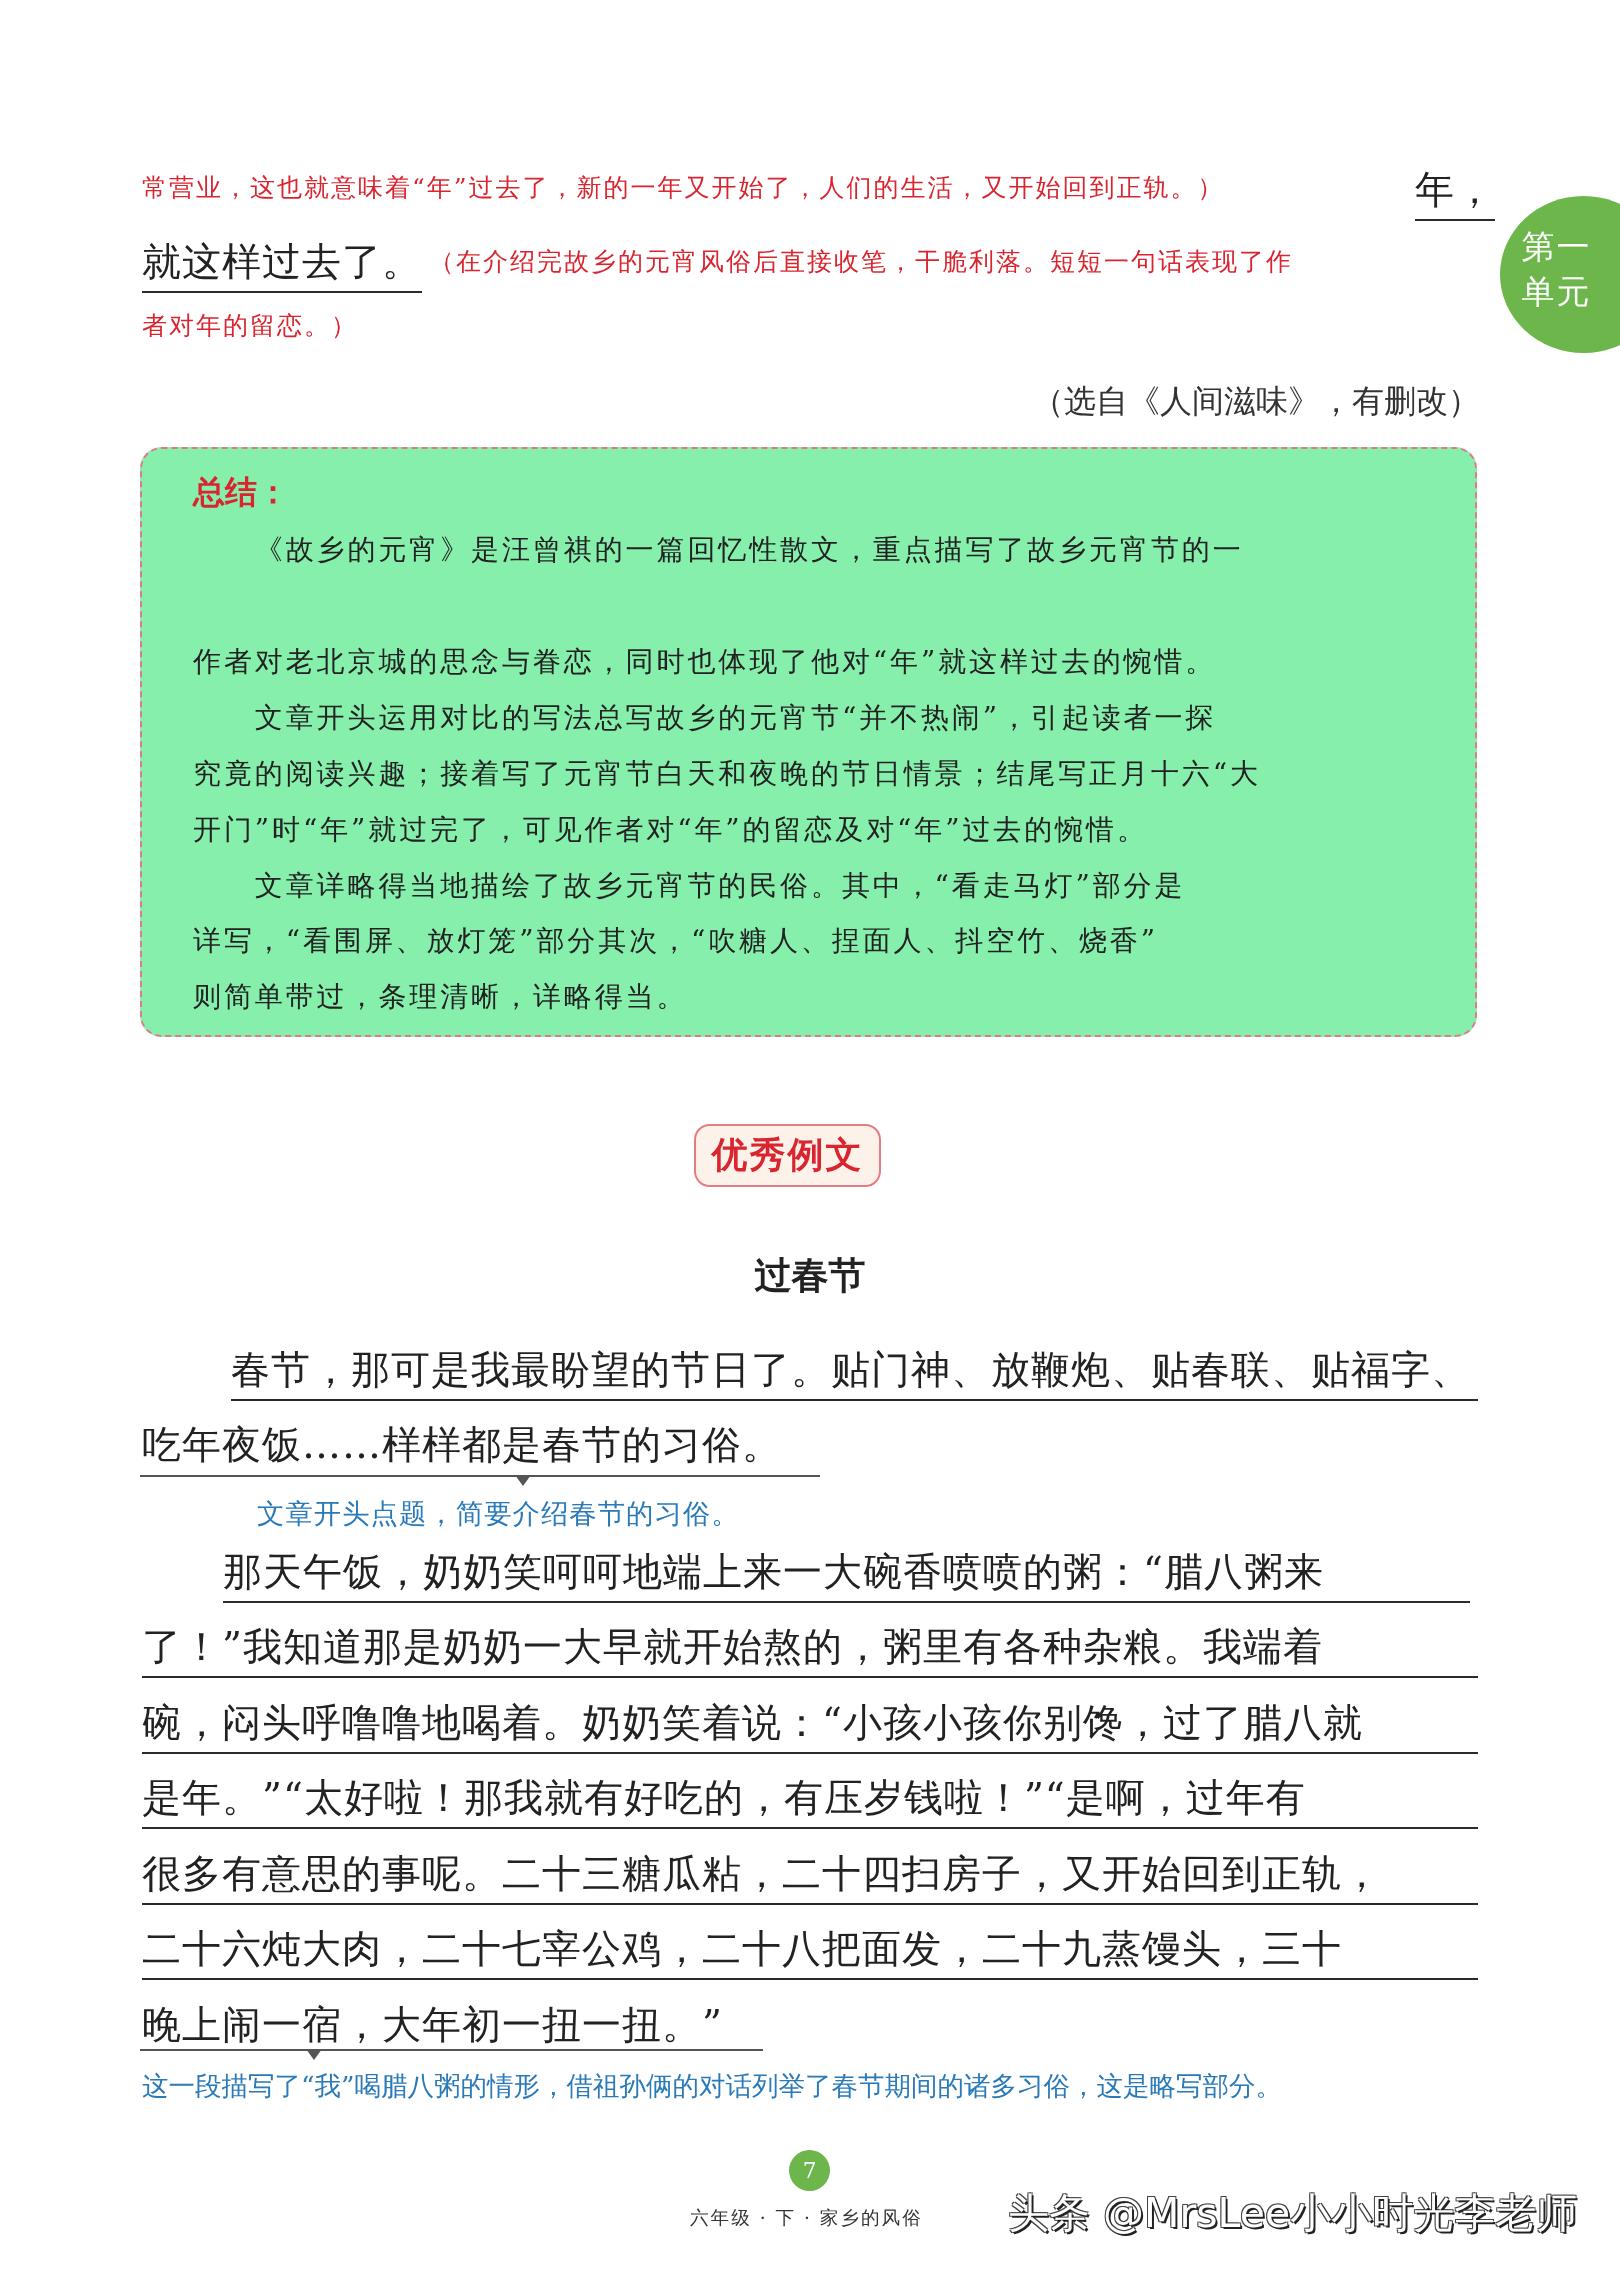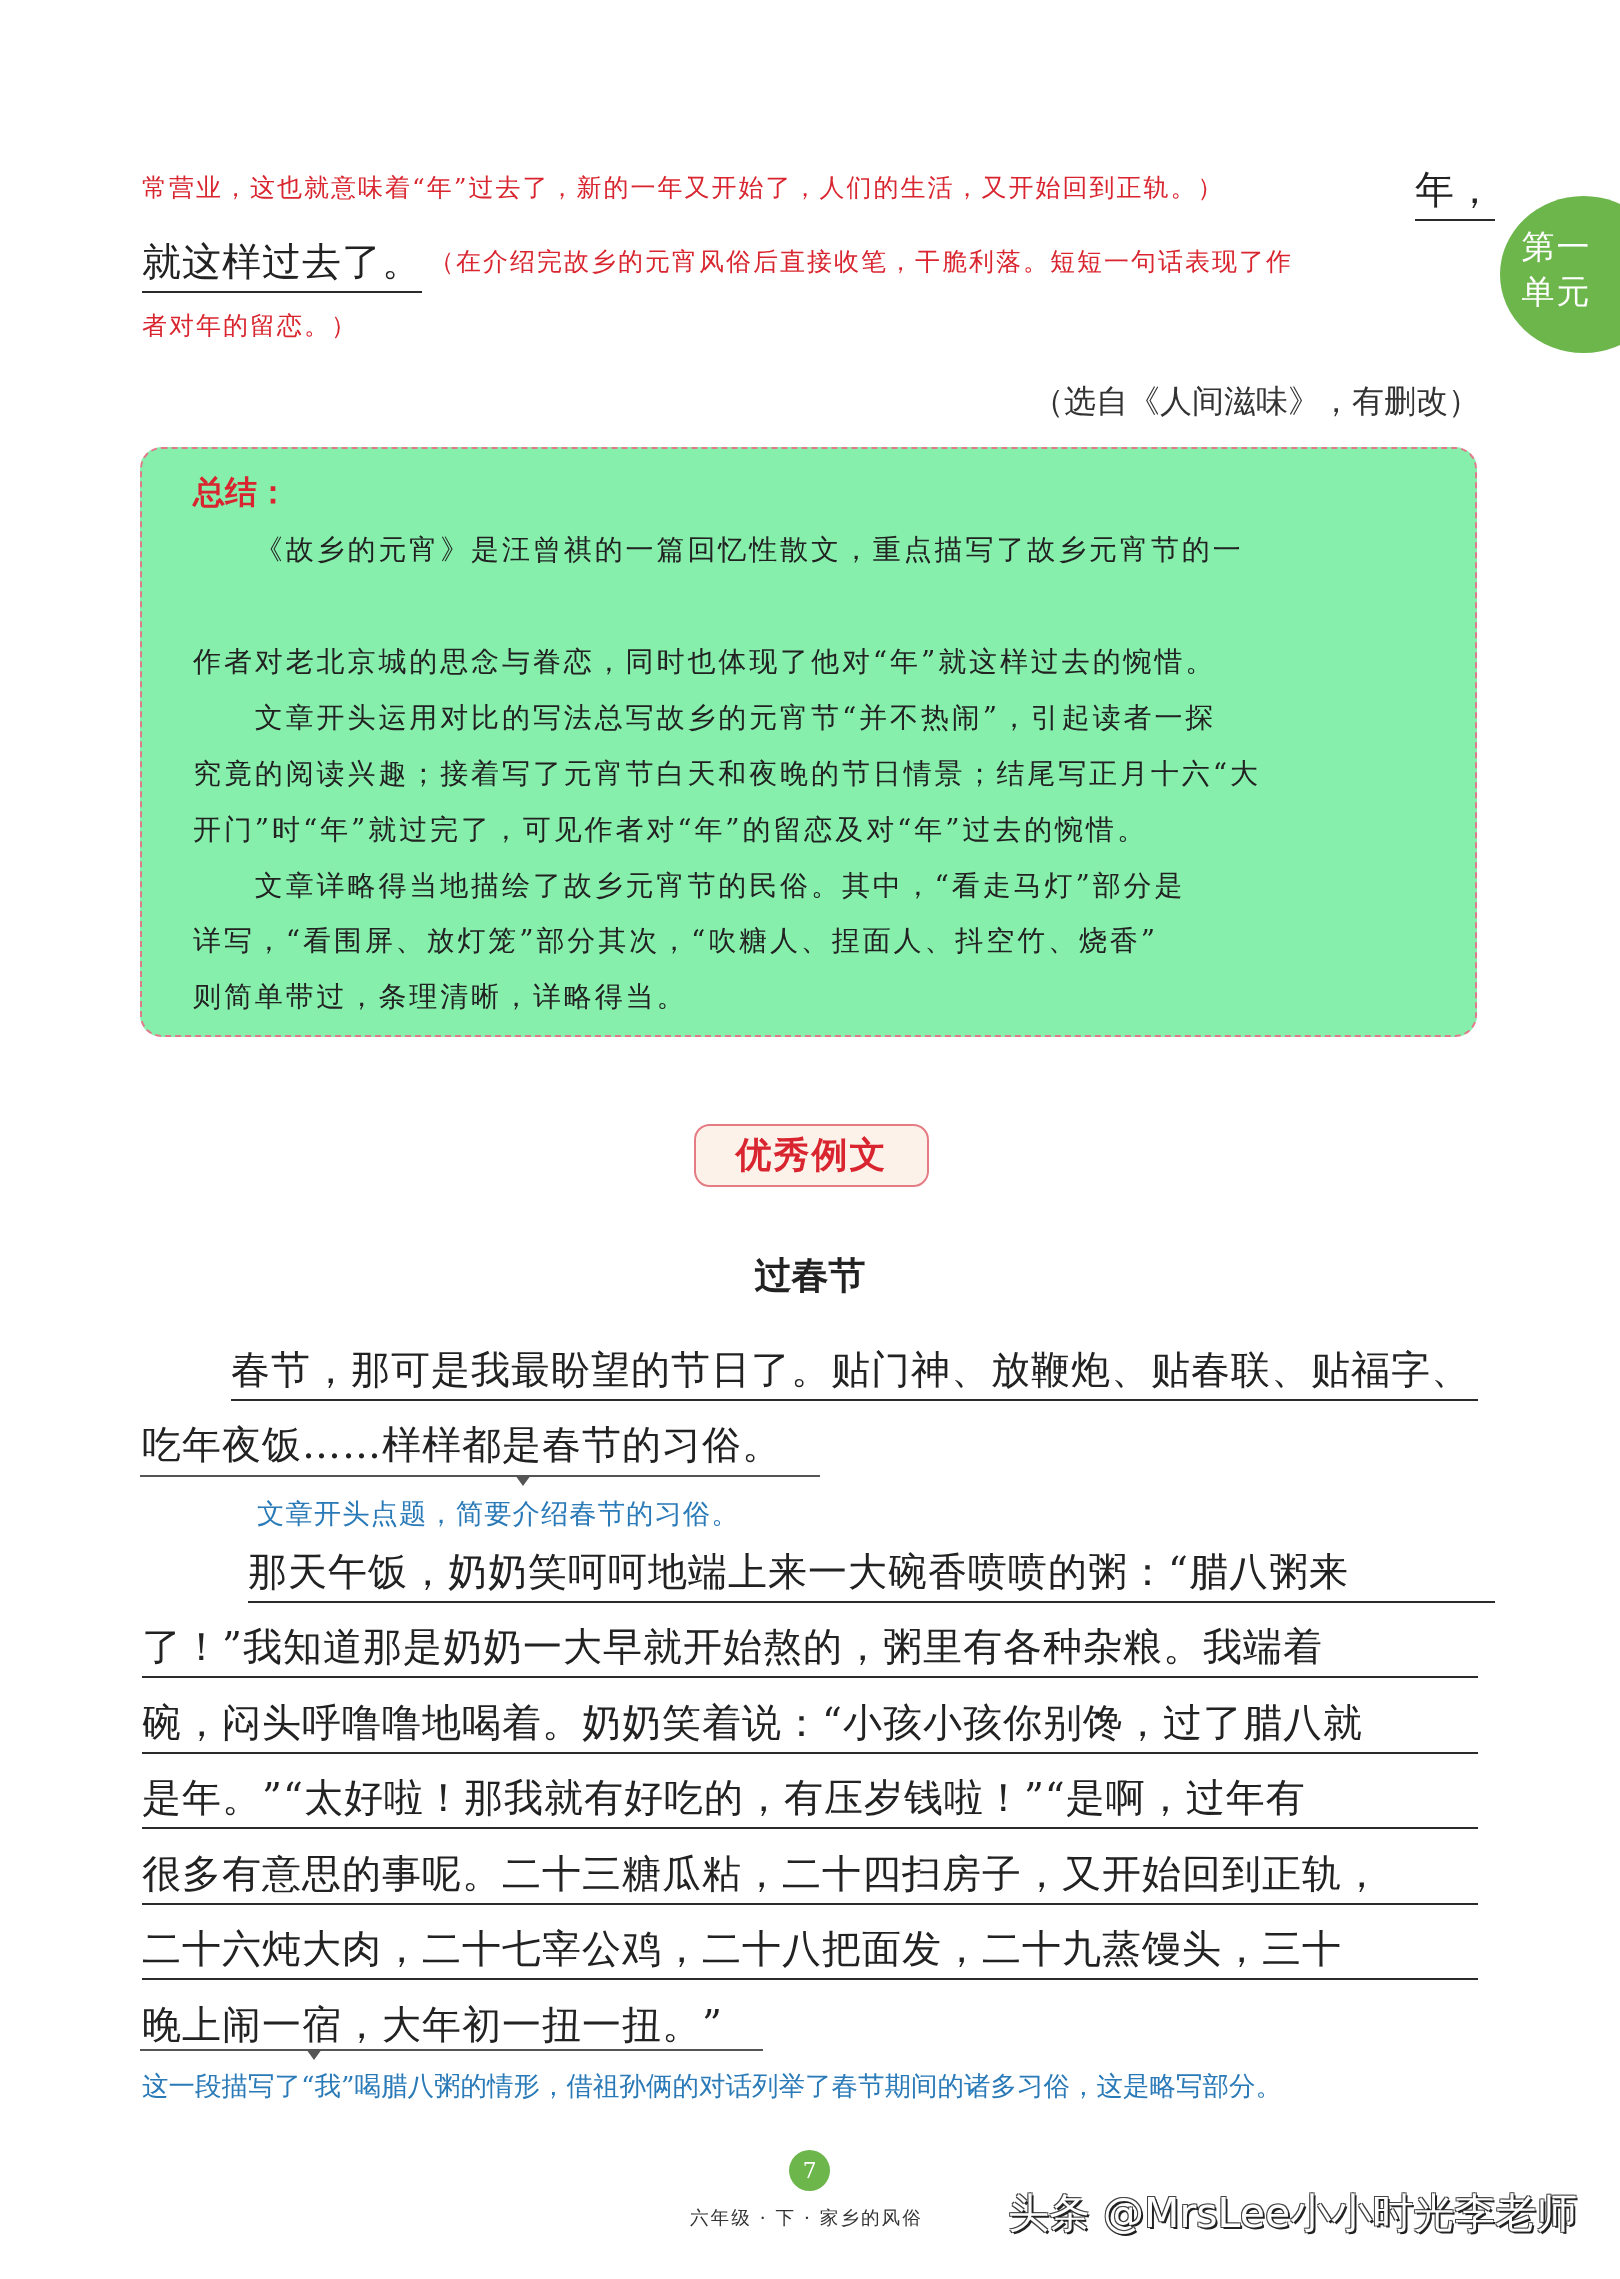--- a/index.html
+++ b/index.html
@@ -23,21 +23,21 @@
 
   .summary-box {
     left: 140px; top: 447px; width: 1337px; height: 590px;
     border: 2.9px dashed #e07a8a; border-radius: 21.6px; background: #86efac;
     box-sizing: border-box;
   }
   .summary-title { left: 51px; top: 21.6px; color: #d9252f; font-family: "DejaVu Sans", sans-serif; font-weight: bold; font-size: 32px; }
   .summary-line { left: 51px; font-family: "DejaVu Serif", serif; font-size: 28px; color: #222; white-space: nowrap; letter-spacing: 2.9px; }
 
   .example-badge {
-    left: 694px; top: 1124px; width: 235px; height: 63px;
+    left: 694px; top: 1124px; width: 187px; height: 63px;
     border: 2px solid #e57b83; border-radius: 15.7px; background: #fdf2ea;
     display: flex; align-items: center; justify-content: center;
     color: #d9252f; font-family: "DejaVu Sans", sans-serif; font-weight: bold; font-size: 36px; letter-spacing: 2px;
     box-sizing: border-box;
   }
   .essay-title { left: 0; width: 1620px; top: 1251px; text-align: center; font-family: "DejaVu Sans", sans-serif; font-weight: bold; font-size: 37px; color: #222; }
 
   .bracket-line { height: 0; border-top: 2.9px solid #555; }
   .bracket-tick { width: 0; height: 0; border-left: 8.8px solid transparent; border-right: 8.8px solid transparent; border-top: 11.8px solid #555; }
 
@@ -84,21 +84,21 @@
 
 <div class="abs example-badge">优秀例文</div>
 <div class="abs essay-title">过春节</div>
 
 <div class="abs body-text ul" style="left:231px; top:1343px; width:1247px;">春节，那可是我最盼望的节日了。贴门神、放鞭炮、贴春联、贴福字、</div>
 <div class="abs body-text" style="left:142px; top:1418px;">吃年夜饭……样样都是春节的习俗。</div>
 <div class="abs bracket-line" style="left:140px; top:1475px; width:680px;"></div>
 <div class="abs bracket-tick" style="left:515px; top:1475px;"></div>
 <div class="abs blue-note" style="left:257px; top:1496px;">文章开头点题，简要介绍春节的习俗。</div>
 
-<div class="abs body-text ul" style="left:248px; top:1545px; width:1247px;">那天午饭，奶奶笑呵呵地端上来一大碗香喷喷的粥：“腊八粥来</div>
+<div class="abs body-text ul" style="left:223px; top:1545px; width:1247px;">那天午饭，奶奶笑呵呵地端上来一大碗香喷喷的粥：“腊八粥来</div>
 <div class="abs body-text ul" style="left:142px; top:1620px; width:1336px;">了！”我知道那是奶奶一大早就开始熬的，粥里有各种杂粮。我端着</div>
 <div class="abs body-text ul" style="left:142px; top:1696px; width:1336px;">碗，闷头呼噜噜地喝着。奶奶笑着说：“小孩小孩你别馋，过了腊八就</div>
 <div class="abs body-text ul" style="left:142px; top:1771px; width:1336px;">是年。”“太好啦！那我就有好吃的，有压岁钱啦！”“是啊，过年有</div>
 <div class="abs body-text ul" style="left:142px; top:1847px; width:1336px;">很多有意思的事呢。二十三糖瓜粘，二十四扫房子，又开始回到正轨，</div>
 <div class="abs body-text ul" style="left:142px; top:1922px; width:1336px;">二十六炖大肉，二十七宰公鸡，二十八把面发，二十九蒸馒头，三十</div>
 <div class="abs body-text" style="left:142px; top:1998px;">晚上闹一宿，大年初一扭一扭。”</div>
 <div class="abs bracket-line" style="left:140px; top:2049px; width:623px;"></div>
 <div class="abs bracket-tick" style="left:306px; top:2049px;"></div>
 <div class="abs blue-note" style="left:142px; top:2068px; font-size:26.5px; letter-spacing:0;">这一段描写了“我”喝腊八粥的情形，借祖孙俩的对话列举了春节期间的诸多习俗，这是略写部分。</div>
 

